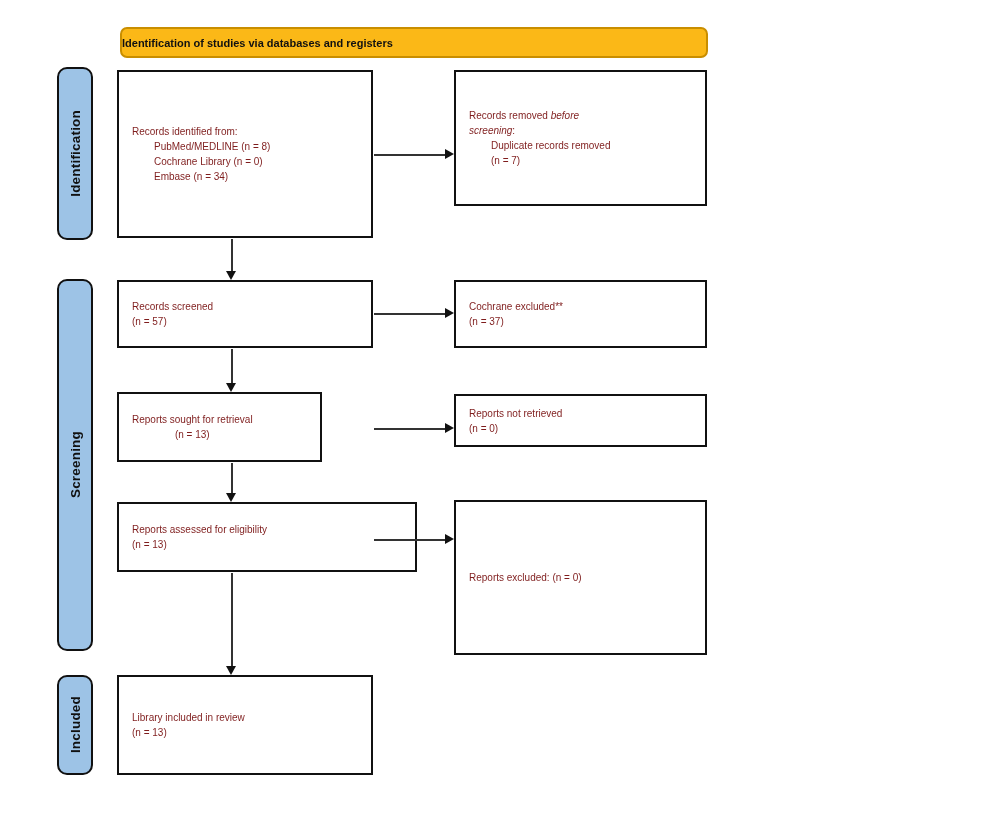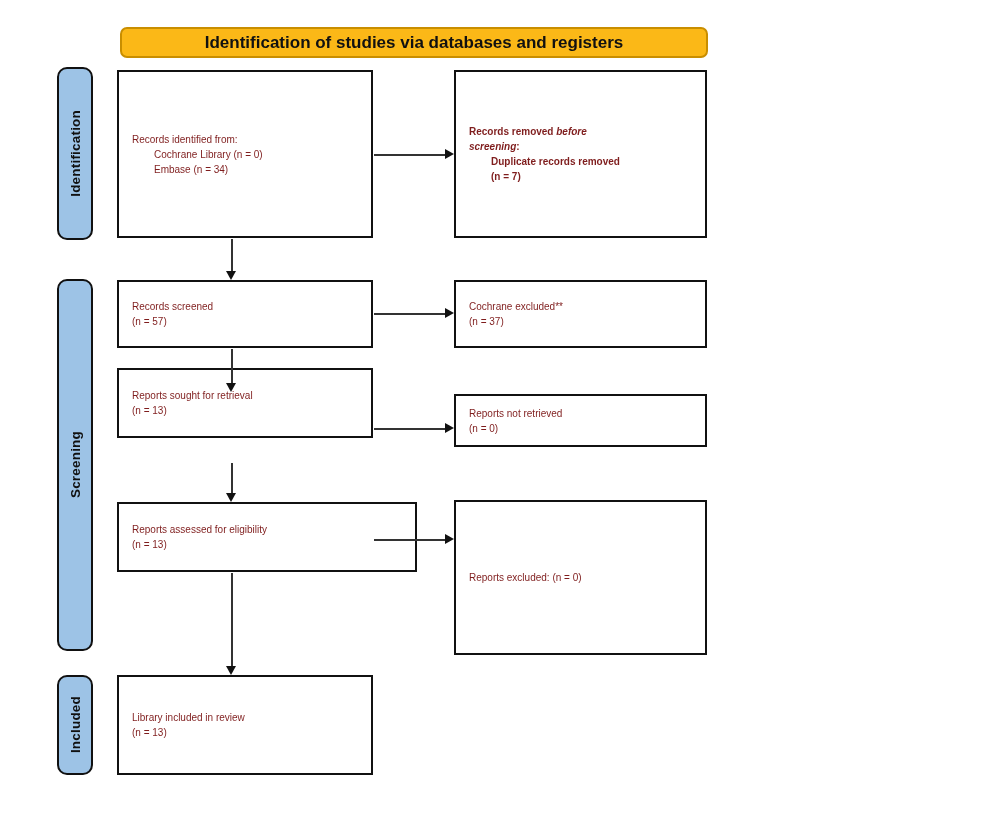--- a/index.html
+++ b/index.html
@@ -15,22 +15,22 @@
     background: #ffffff;
     overflow: hidden;
   }
   .banner {
     position: absolute;
     left: 120px; top: 27px; width: 588px; height: 31px;
     background: var(--banner-fill, #FBB817);
     border: 2px solid var(--banner-border, #C98E00);
     border-radius: 7px;
     box-sizing: border-box;
-    display: flex; align-items: center; justify-content: center;
-    font-weight: bold; font-size: 17px; color: #111;
+    display: flex; align-items: center; justify-content: flex-start;
+    font-weight: bold; font-size: 11px; color: #111;
   }
   .stage {
     position: absolute;
     width: 36px;
     background: var(--stage-fill, #9DC3E6);
     border: 2px solid #111;
     border-radius: 10px;
     box-sizing: border-box;
     display: flex; align-items: center; justify-content: center;
   }
@@ -102,26 +102,27 @@
   <div class="stage" style="left:57px; top:279px; height:372px;">
     <span class="vtext">Screening</span>
   </div>
   <div class="stage" style="left:57px; top:675px; height:100px;">
     <span class="vtext">Included</span>
   </div>
 
   <div class="fbox" style="left:117px; top:70px; width:256px; height:168px;">
     <div class="txt">
       <div>Records identified from:</div>
+      <div class="indent">PubMed/MEDLINE (n = 8)</div>
       <div class="indent">Cochrane Library (n = 0)</div>
       <div class="indent">Embase (n = 34)</div>
     </div>
   </div>
 
-  <div class="fbox" style="left:454px; top:70px; width:253px; height:168px;font-weight:bold;">
+  <div class="fbox" style="left:454px; top:70px; width:253px; height:136px;">
     <div class="txt">
       <div><span>Records removed </span><i>before</i></div>
       <div><i>screening</i><span>:</span></div>
       <div class="indent">Duplicate records removed</div>
       <div class="indent">(n = 7)</div>
     </div>
   </div>
 
   <div class="fbox" style="left:117px; top:280px; width:256px; height:68px;">
     <div class="txt">
@@ -129,21 +130,21 @@
       <div>(n = 57)</div>
     </div>
   </div>
   <div class="fbox" style="left:454px; top:280px; width:253px; height:68px;">
     <div class="txt">
       <div>Cochrane excluded**</div>
       <div>(n = 37)</div>
     </div>
   </div>
 
-  <div class="fbox" style="left:117px; top:368px; width:256px; height:70px;">
+  <div class="fbox" style="left:117px; top:392px; width:205px; height:70px;text-align:center;">
     <div class="txt">
       <div>Reports sought for retrieval</div>
       <div>(n = 13)</div>
     </div>
   </div>
   <div class="fbox" style="left:454px; top:394px; width:253px; height:53px;">
     <div class="txt">
       <div>Reports not retrieved</div>
       <div>(n = 0)</div>
     </div>

